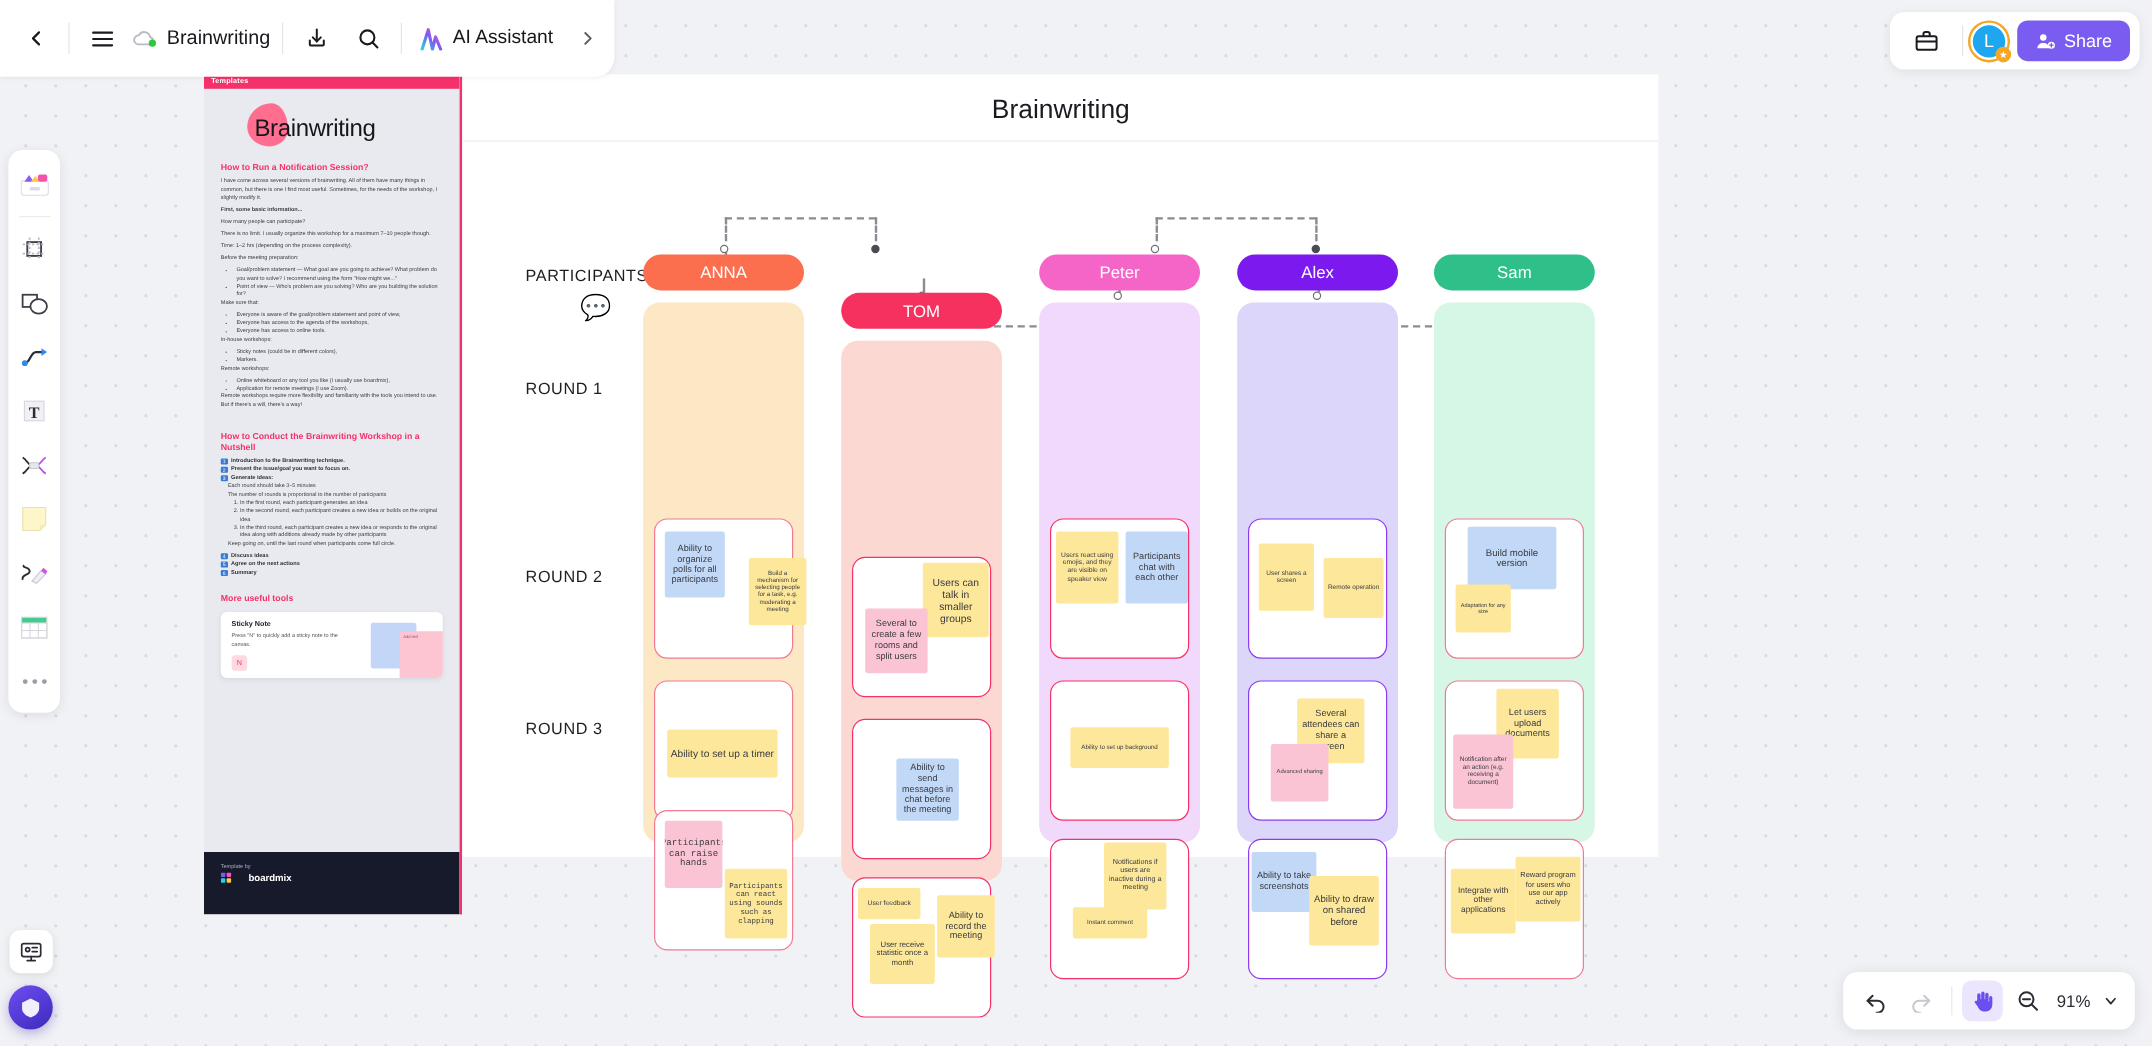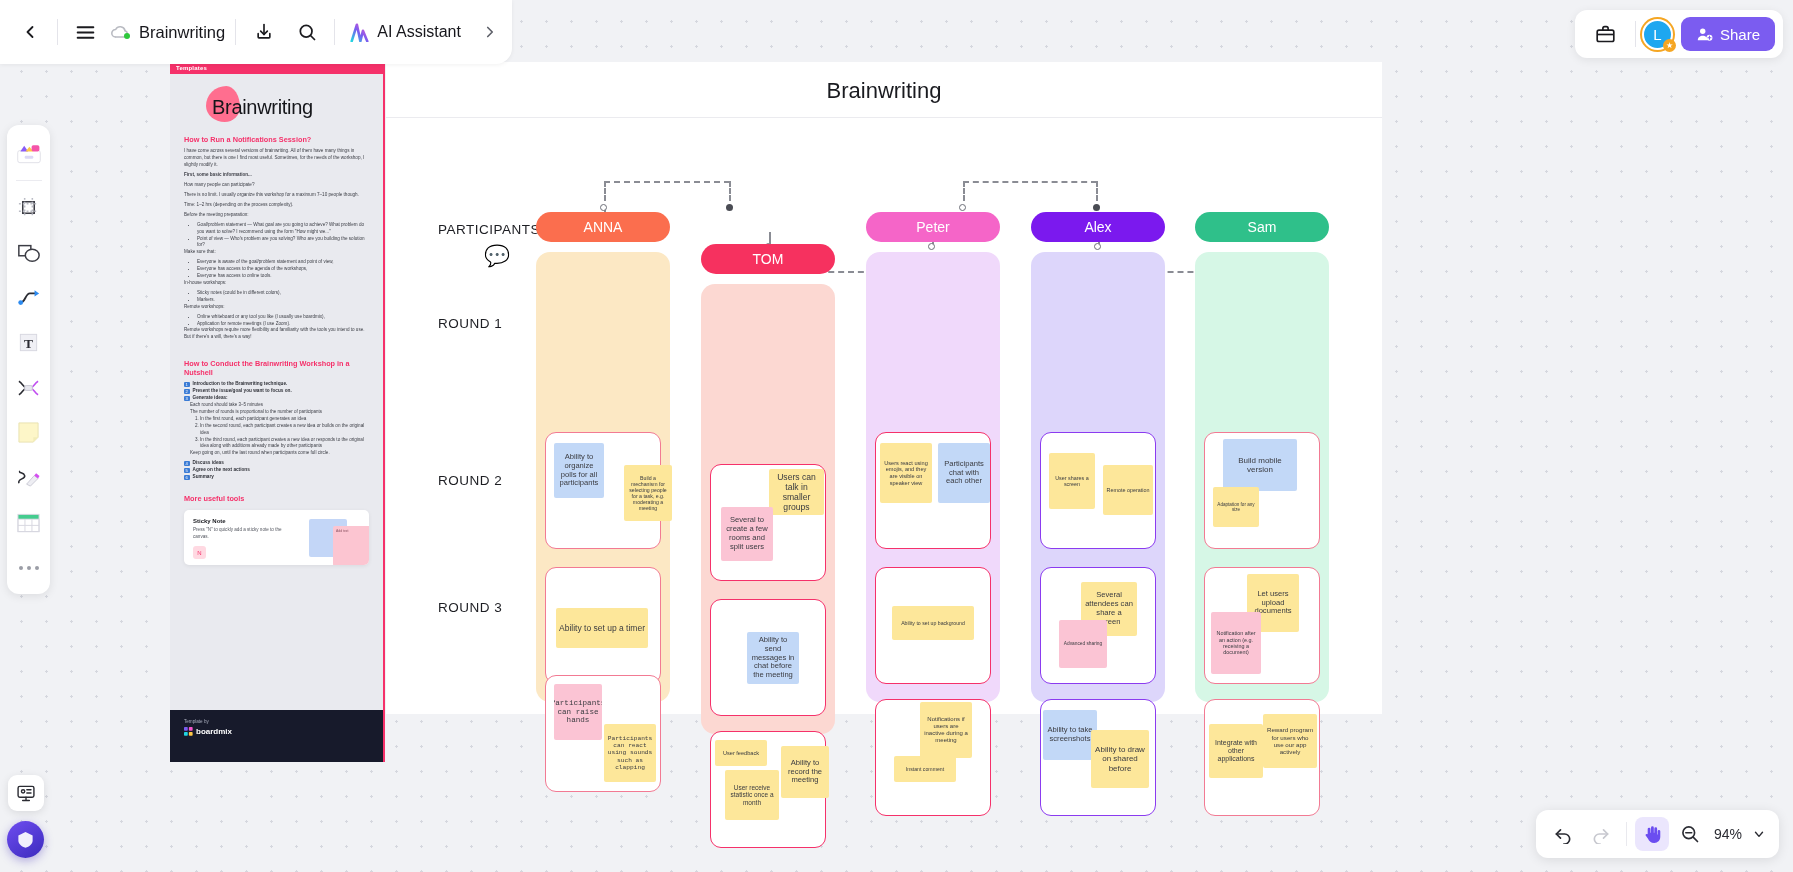--- a/index.html
+++ b/index.html
@@ -95,21 +95,21 @@
   #tpl-card h4{font-size:6px;color:#1a1b20;margin-bottom:3px;}
   #tpl-card p{font-size:4.6px;color:#53565f;line-height:1.5;width:62%;}
   #tpl-key{width:13px;height:13px;background:#ffd9e2;color:#f5316a;border-radius:3px;font-size:6px;
      display:flex;align-items:center;justify-content:center;margin-top:5px;}
   #tpl-sq-blue{position:absolute;right:22px;top:9px;width:38px;height:38px;background:#c3d6f7;border-radius:2px;}
   #tpl-sq-pink{position:absolute;right:-4px;top:16px;width:40px;height:40px;background:#fcc5d1;border-radius:2px;}
   #tpl-sq-pink span{font-size:3.4px;color:#8d5563;padding:3px;display:block;}
   #tpl-footer{position:absolute;left:0;bottom:0;width:100%;height:52px;background:#171a2b;
      padding:9px 14px;}
   #tpl-footer .lbl{font-size:4.6px;color:#a9adbd;margin-bottom:3px;}
-  #tpl-footer .brand{display:flex;align-items:center;gap:3px;}
+  #tpl-footer .brand{display:flex;align-items:center;gap:14px;}
   #tpl-footer .brand b{font-size:8px;color:#fff;}
 
   
   #board{
     position:absolute; left:386px; top:62px; width:996px; height:652px;
     background:#fff; z-index:8;
   }
   #board-title{ text-align:center; font-size:22px; color:#1a1b20; padding-top:16px; }
   #board-divider{ position:absolute; left:0; top:55px; width:100%; height:1px; background:#ebebef; }
 
@@ -334,21 +334,21 @@
 
 <div id="template-panel">
   <div id="tpl-header">
     <span>Templates</span>
   </div>
   <div id="tpl-body">
     <div id="tpl-title-wrap">
       <div id="tpl-blob"></div>
       <div id="tpl-title">Brainwriting</div>
     </div>
-    <div class="tpl-h">How to Run a Notifications Session?</div>
+    <div class="tpl-h">How to Run a Notification Session?</div>
     <div class="tpl-p">I have come across several versions of brainwriting. All of them have many things in common, but there is one I find most useful. Sometimes, for the needs of the workshop, I slightly modify it.</div>
     <div class="tpl-p" style="font-weight:bold">First, some basic information...</div>
     <div class="tpl-p">How many people can participate?</div>
     <div class="tpl-p">There is no limit. I usually organize this workshop for a maximum 7–10 people though.</div>
     <div class="tpl-p">Time: 1–2 hrs (depending on the process complexity).</div>
     <div class="tpl-p">Before the meeting preparation:</div>
     <ul class="tpl-ul">
       <li>Goal/problem statement — What goal are you going to achieve? What problem do you want to solve? I recommend using the form "How might we..."</li>
       <li>Point of view — Who's problem are you solving? Who are you building the solution for?</li>
     </ul>
@@ -484,21 +484,21 @@
           </div>
           <div class="roundbox" style="top: 463px; height: 117px; border: 1.7px solid rgb(242, 122, 147); font-family: Liberation Mono, monospace;">
             <div class="note p" style="left: 8px; top: 8px; width: 48px; height: 56px; font-size: 7.6px;">Participants can raise hands</div>
             <div class="note y" style="left: 58px; top: 48px; width: 52px; height: 58px; font-size: 6.2px;">Participants can react using sounds such as clapping</div>
           </div>
         </div>
         <div class="col" style="left: 315px; top: 150px; margin-top: 32px;">
           <div class="pill" style="background: rgb(246, 49, 95);">TOM</div>
           <div class="colbody" style="background: rgb(252, 216, 210); height: 450px;"></div>
           <div class="roundbox" style="top: 220px; height: 117px; border: 1.7px solid rgb(245, 49, 106);">
-            <div class="note y" style="left: 58px; top: 4px; width: 55px; height: 46px; font-size: 8.6px;">Users can talk in smaller groups</div>
+            <div class="note y" style="left: 58px; top: 4px; width: 55px; height: 62px; font-size: 8.6px;">Users can talk in smaller groups</div>
             <div class="note p" style="left: 10px; top: 42px; width: 52px; height: 54px; font-size: 7.6px;">Several to create a few rooms and split users</div>
           </div>
           <div class="roundbox" style="top: 355px; height: 117px; border: 1.7px solid rgb(245, 49, 106);">
             <div class="note b" style="left: 36px; top: 32px; width: 52px; height: 52px; font-size: 7.6px;">Ability to send messages in chat before the meeting</div>
           </div>
           <div class="roundbox" style="top: 487px; height: 117px; border: 1.7px solid rgb(245, 49, 106);">
             <div class="note y" style="left: 4px; top: 8px; width: 52px; height: 26px; font-size: 5.6px;">User feedback</div>
             <div class="note y" style="left: 14px; top: 38px; width: 54px; height: 50px; font-size: 6.5px;">User receive statistic once a month</div>
             <div class="note y" style="left: 70px; top: 14px; width: 48px; height: 52px; font-size: 7.6px;">Ability to record the meeting</div>
           </div>
@@ -574,19 +574,19 @@
         <path d="M6.5 11V5.8a1.6 1.6 0 0 1 3.2 0V10h.6V4.2a1.6 1.6 0 0 1 3.2 0V10h.6V5.4a1.6 1.6 0 0 1 3.2 0V12h.6V8.4a1.5 1.5 0 0 1 3 0v6.2c0 4-2.8 7-6.9 7-3.9 0-5.6-1.8-7.3-5.1L4.2 13c-.6-1.1.9-2.3 1.8-1.3z"></path>
       </svg>
   </div>
   <div class="zb">
     <svg width="20" height="20" viewBox="0 0 24 24" fill="none" stroke="#2b2c33" stroke-width="2" stroke-linecap="round">
         <circle cx="10.5" cy="10.5" r="7"></circle>
         <line x1="7" y1="10.5" x2="14" y2="10.5"></line>
         <line x1="15.8" y1="15.8" x2="21" y2="21"></line>
       </svg>
   </div>
-  <div id="zoom-pct">94%</div>
+  <div id="zoom-pct">91%</div>
   <div class="zb" style="width:20px">
     <svg width="14" height="14" viewBox="0 0 24 24" fill="none" stroke="#2b2c33" stroke-width="2.4" stroke-linecap="round" stroke-linejoin="round">
         <polyline points="6 9 12 16 18 9"></polyline>
       </svg>
   </div>
 </div>
 
 </body></html>

